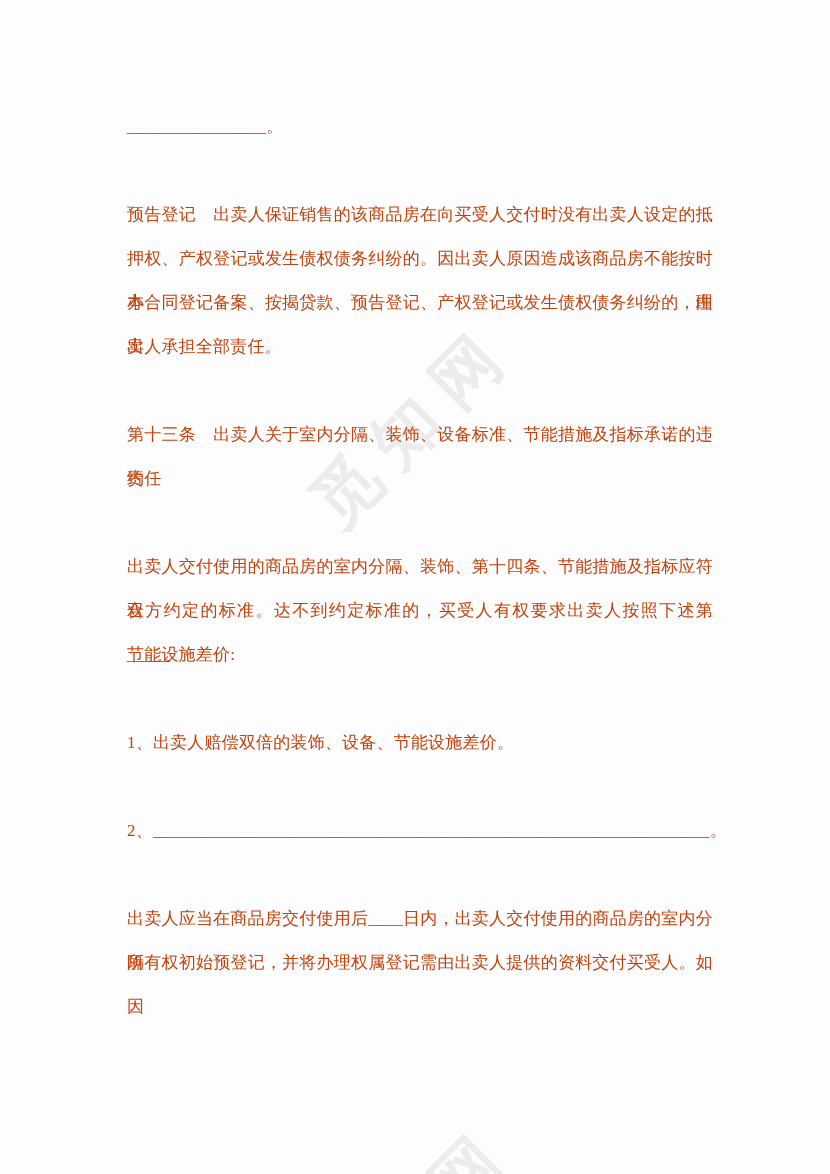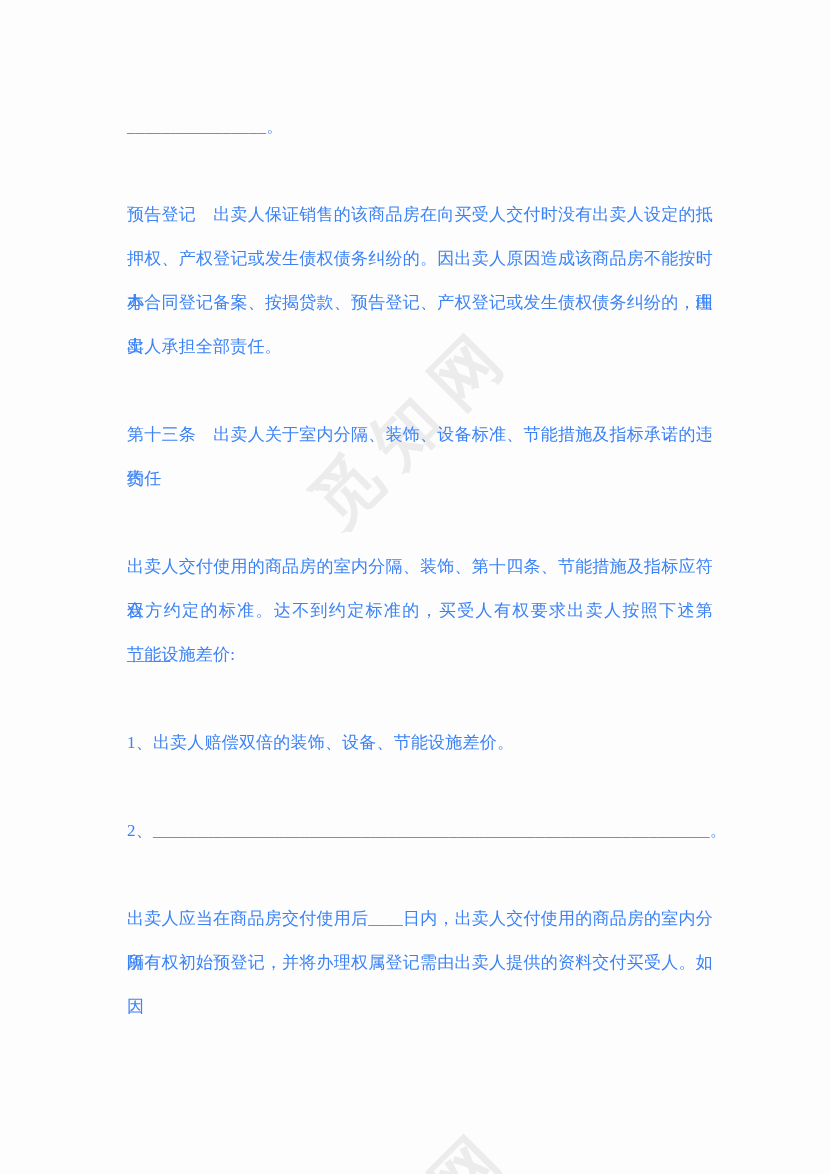--- a/index.html
+++ b/index.html
@@ -60,21 +60,21 @@
   }
   .wm-center { left: 262px; top: 365px; }
   .wm-bottom { left: 262px; top: 1166px; }
 </style>
 </head>
 <body style="background: rgb(253, 253, 253);">
 
 <div class="page">
   <div class="watermark wm-center" style="color: rgba(0, 0, 0, 0.067);">觅知网</div>
   <div class="watermark wm-bottom" style="color: rgba(0, 0, 0, 0.067);">觅知网</div>
-  <div class="doc" id="doc" style="color: #3b82f6;">
+  <div class="doc" id="doc" style="color: #c2410c;">
       <div class="block">
         <div class="line">________________。</div>
       </div>
       <div class="block">
         <div class="line full">预告登记　出卖人保证销售的该商品房在向买受人交付时没有出卖人设定的抵</div>
         <div class="line full">押权、产权登记或发生债权债务纠纷的。因出卖人原因造成该商品房不能按时办理</div>
         <div class="line full">本合同登记备案、按揭贷款、预告登记、产权登记或发生债权债务纠纷的，由出</div>
         <div class="line">卖人承担全部责任。</div>
       </div>
       <div class="block">

